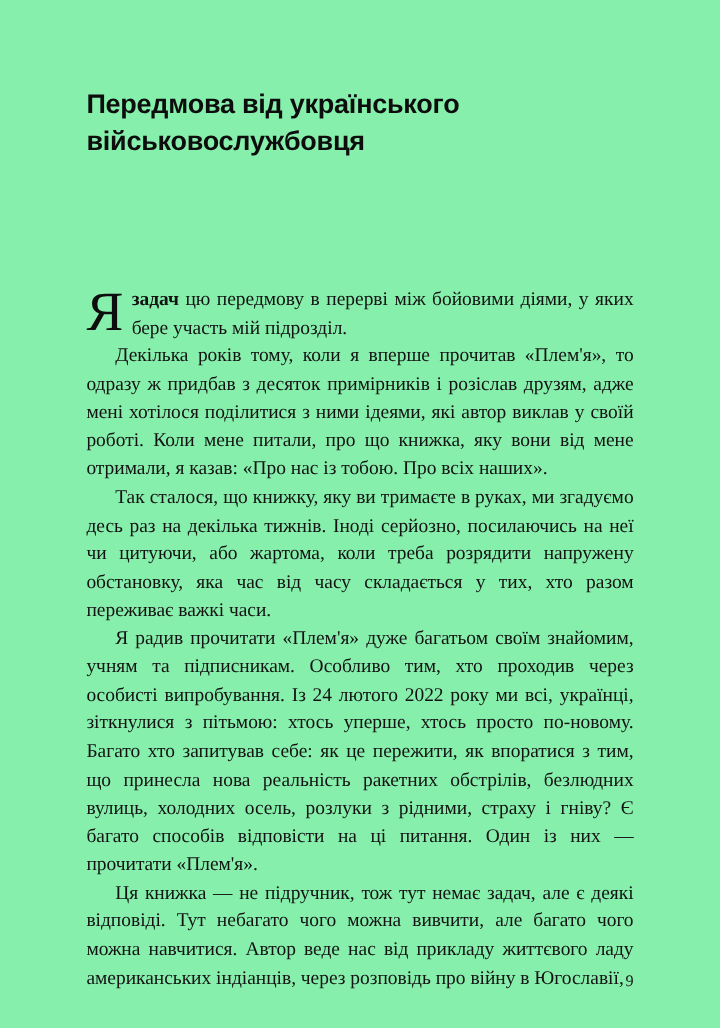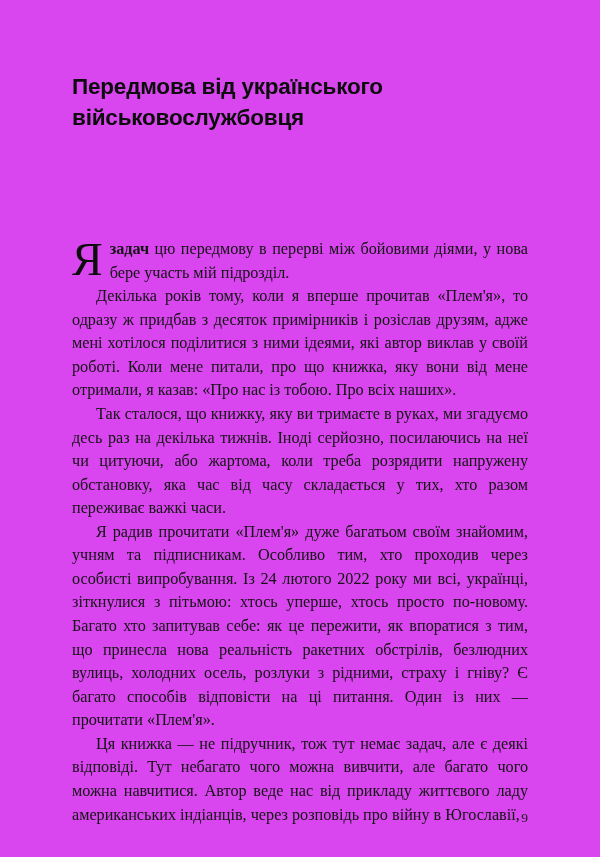--- a/index.html
+++ b/index.html
@@ -4,21 +4,21 @@
 <style>
   html, body {
     margin: 0;
     padding: 0;
     background: #ffffff;
   }
   .page {
     position: relative;
     width: 600px;
     height: 857px;
-    background: #d946ef;
+    background: #86efac;
     font-family: "Liberation Serif", serif;
     color: #111111;
     box-sizing: border-box;
     overflow: hidden;
   }
   .content {
     position: absolute;
     left: 72px;
     top: 0;
     width: 456px;
@@ -83,21 +83,21 @@
 </head>
 <body>
 
 <div class="page">
   <div class="content">
 
     <h1 class="chapter-title">Передмова від українського військовослужбовця</h1>
 
     <div class="body-block">
 
-      <p class="para first"><span class="dropcap">Я</span><span class="lead-bold">задач</span><span> цю передмову в перерві між бойовими діями, у нова бере участь мій підрозділ.</span></p>
+      <p class="para first"><span class="dropcap">Я</span><span class="lead-bold">задач</span><span> цю передмову в перерві між бойовими діями, у яких бере участь мій підрозділ.</span></p>
 
       <p class="para">Декілька років тому, коли я вперше прочитав «Плем'я», то одразу ж придбав з десяток примірників і розіслав друзям, адже мені хотілося поділитися з ними ідеями, які автор виклав у своїй роботі. Коли мене питали, про що книжка, яку вони від мене отримали, я казав: «Про нас із тобою. Про всіх наших».</p>
 
       <p class="para">Так сталося, що книжку, яку ви тримаєте в руках, ми згадуємо десь раз на декілька тижнів. Іноді серйозно, посилаючись на неї чи цитуючи, або жартома, коли треба розрядити напружену обстановку, яка час від часу складається у тих, хто разом переживає важкі часи.</p>
 
       <p class="para">Я радив прочитати «Плем'я» дуже багатьом своїм знайомим, учням та підписникам. Особливо тим, хто проходив через особисті випробування. Із 24 лютого 2022 року ми всі, українці, зіткнулися з пітьмою: хтось уперше, хтось просто по-новому. Багато хто запитував себе: як це пережити, як впоратися з тим, що принесла нова реальність ракетних обстрілів, безлюдних вулиць, холодних осель, розлуки з рідними, страху і гніву? Є багато способів відповісти на ці питання. Один із них — прочитати «Плем'я».</p>
 
       <p class="para">Ця книжка — не підручник, тож тут немає задач, але є деякі відповіді. Тут небагато чого можна вивчити, але багато чого можна навчитися. Автор веде нас від прикладу життєвого ладу американських індіанців, через розповідь про війну в Югославії,</p>
 
     </div>

